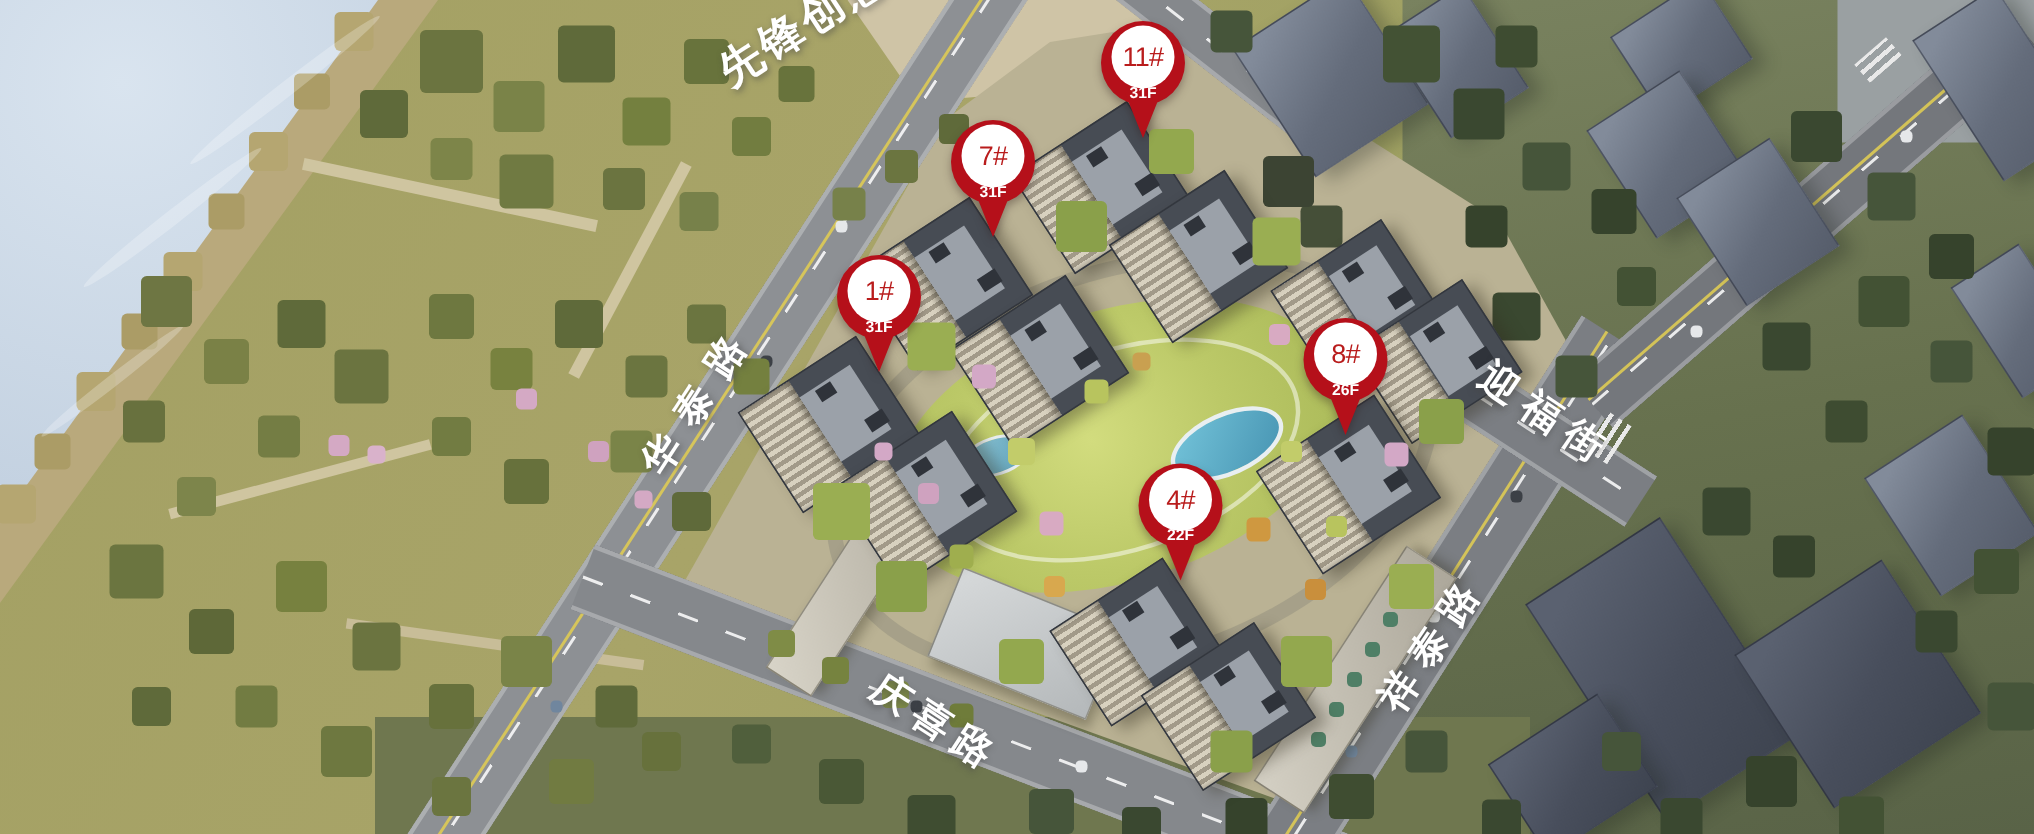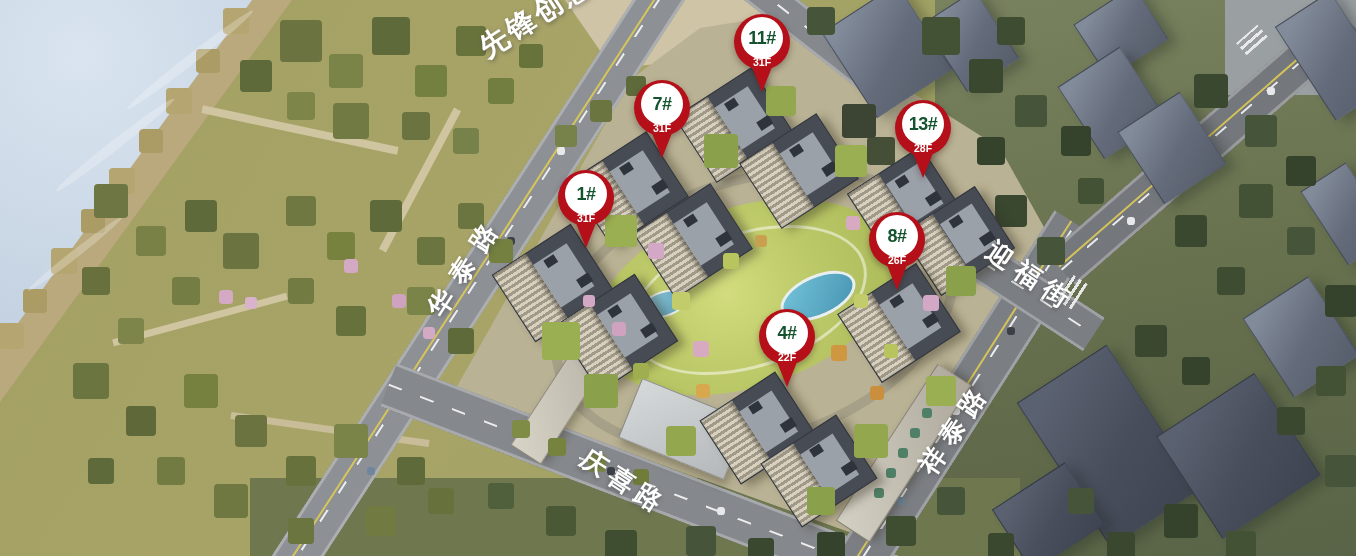--- a/index.html
+++ b/index.html
@@ -59,21 +59,21 @@
   .ctx.dark{background:linear-gradient(150deg,#5a6170 10%,#484e5c 55%,#3e4450 100%);}
 
   
   .rlabel{color:#fff;font-weight:600;white-space:nowrap;z-index:50;
     text-shadow:0 2px 4px rgba(70,70,70,.6);transform:translate(-50%,-50%) rotate(var(--r));font-size:26px;}
 
   
   .pin{width:56px;height:80px;z-index:60;filter:drop-shadow(0 3px 3px rgba(40,20,20,.35));}
   .pin-disc{left:0;top:0;width:56px;height:56px;border-radius:50%;background:#b5101a;}
   .pin-inner{top:3px;left:7px;width:42px;height:42px;border-radius:50%;background:#fff;
-    display:flex;align-items:center;justify-content:center;color:#14532d;font-weight:bold;
+    display:flex;align-items:center;justify-content:center;color:#b91c1c;font-weight:normal;
     font-size:18px;letter-spacing:-.5px;position:absolute;}
   .pin-floors{top:42px;left:0;width:100%;text-align:center;color:#fff;font-weight:bold;font-size:10.5px;position:absolute;}
   .pin-tail{top:48px;left:16px;width:0;height:0;border-left:12px solid transparent;
     border-right:12px solid transparent;border-top:30px solid #b5101a;position:absolute;}
 </style>
 </head>
 <body>
 
 <div id="scene">
 
@@ -174,20 +174,14 @@
     <div class="pin-tail"></div>
     <div class="pin-inner">8#</div>
     <div class="pin-floors">26F</div>
   </div>
   <div class="pin" style="left:734px;top:14px;">
     <div class="pin-disc"></div>
     <div class="pin-tail"></div>
     <div class="pin-inner">11#</div>
     <div class="pin-floors">31F</div>
   </div>
-  <div class="pin" style="left:895px;top:100px;">
-    <div class="pin-disc"></div>
-    <div class="pin-tail"></div>
-    <div class="pin-inner">13#</div>
-    <div class="pin-floors">28F</div>
-  </div>
 
 </div>
 
 </body></html>

